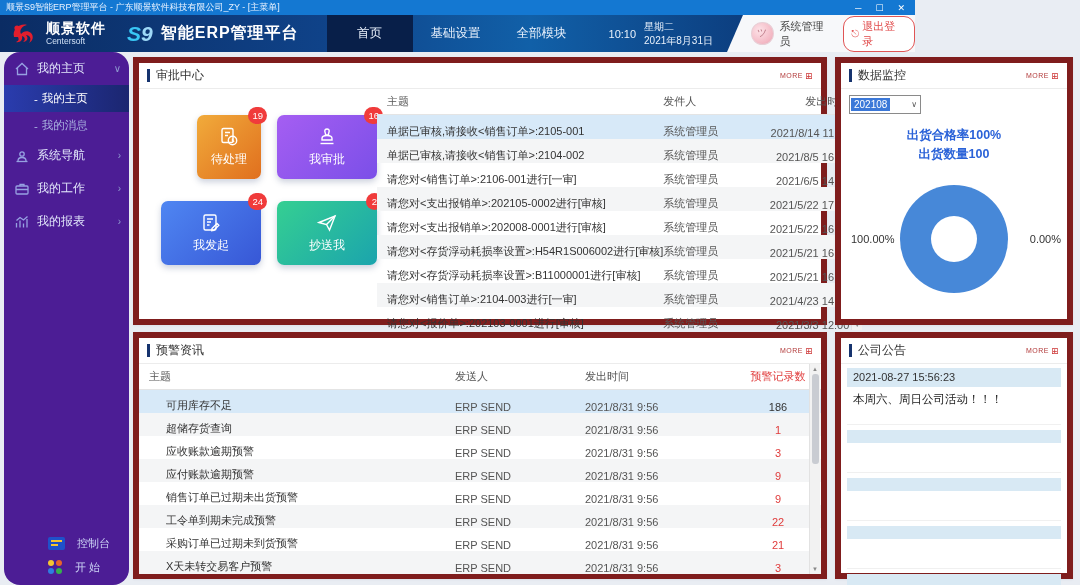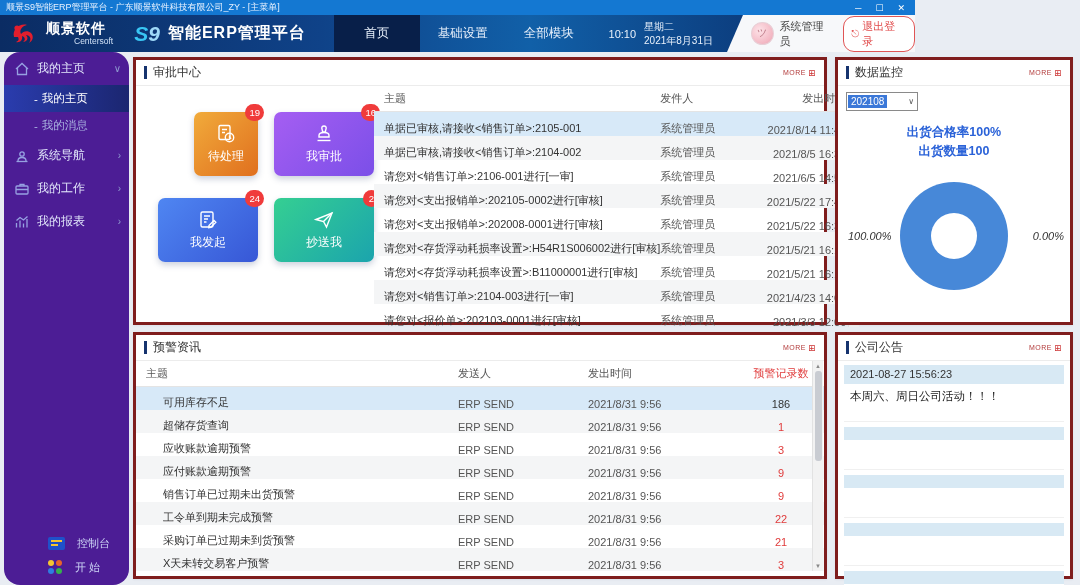--- a/index.html
+++ b/index.html
@@ -12,21 +12,21 @@
   .win-btns { display:flex; gap:14px; font-size:9px; color:#fff; padding-right:4px; }
   .win-btns span { cursor:default; }
 
   
   .header { position:absolute; top:15px; left:0; right:0; height:37px;
     background:linear-gradient(90deg,#0b2c63 0%,#0f4288 35%,#1160a8 58%,#0c3d7e 82%,#0a2f63 100%); display:flex; align-items:stretch; color:#fff; }
   .brand { display:flex; align-items:center; padding-left:10px; }
   .swirl { width:30px; height:26px; }
   .brand-txt { margin-left:6px; line-height:1; }
   .brand-name { font-size:14px; font-weight:bold; letter-spacing:1px; }
-  .brand-sub { font-size:8.5px; color:#cfe0f5; margin-top:2px;margin-left:28px; }
+  .brand-sub { font-size:8.5px; color:#cfe0f5; margin-top:2px; }
   .brand-div { width:1px; background:#4d79b8; margin:6px 10px; }
   .s9 { font-size:21px; font-weight:bold; font-style:italic; }
   .s9 .s { color:#39c6f4; } .s9 .n9 { color:#9fd9f8; }
   .product { font-size:16px; font-weight:bold; margin-left:8px; letter-spacing:1px; align-self:center; }
   .tabs { display:flex; margin-left:28px; }
   .tab { width:86px; display:flex; align-items:center; justify-content:center; font-size:12.5px; color:#e8f0fb; cursor:pointer; }
   .tab.active { background:#081f49; }
   .hdr-right { margin-left:auto; display:flex; align-items:center; }
   .clock { display:flex; align-items:center; gap:8px; font-size:10px; color:#eaf2fc; margin-right:14px; }
   .clock .time { font-size:11px; }
@@ -50,21 +50,21 @@
   .side-row { display:flex; align-items:center; height:24px; padding-left:44px; gap:12px; cursor:pointer; }
   .console-ic { width:17px; height:13px; background:#1f51c9; border-radius:2px; position:relative; }
   .console-ic::before { content:""; position:absolute; left:3px; top:3px; width:11px; height:2px; background:#f5c531; }
   .console-ic::after { content:""; position:absolute; left:3px; top:7px; width:7px; height:2px; background:#f5c531; }
   .start-ic { width:15px; height:15px; display:grid; grid-template-columns:6px 6px; grid-template-rows:6px 6px; gap:2px; }
   .start-ic i { border-radius:50%; }
   .start-ic i:nth-child(1){background:#f5c531;} .start-ic i:nth-child(2){background:#e8642c;}
   .start-ic i:nth-child(3){background:#2f7de0;} .start-ic i:nth-child(4){background:#35b04e;}
 
   
-  .panel { position:absolute; background:#fff; border:3px solid #7f1d1d; box-shadow:0 1px 2px rgba(30,50,90,.06); }
+  .panel { position:absolute; background:#fff; border:6px solid #7f1d1d; box-shadow:0 1px 2px rgba(30,50,90,.06); }
   .p-approval { left:133px; top:57px; width:694px; height:268px; }
   .p-monitor  { left:835px; top:57px; width:238px; height:268px; }
   .p-alerts   { left:133px; top:332px; width:694px; height:247px; }
   .p-announce { left:835px; top:332px; width:238px; height:247px; }
   .phead { height:26px; display:flex; align-items:center; padding:0 8px; border-bottom:1px solid #ececec; }
   .phead .bar { width:3px; height:13px; background:#16336e; }
   .phead .ptitle { margin-left:6px; font-size:12px; color:#333; }
   .more { margin-left:auto; display:flex; align-items:center; gap:2px; color:#b23a3a; font-size:7px; letter-spacing:.5px; cursor:pointer; }
   .more .more-ic { font-size:9px; color:#c33; }
 
@@ -98,21 +98,21 @@
   .tbl-body > div:first-of-type .a-count { color:#333; }
   .vscroll { position:absolute; top:0; right:1px; width:11px; bottom:0; background:#f2f2f2; border-left:1px solid #e2e2e2; display:flex; flex-direction:column; align-items:center; font-size:6px; color:#888; cursor:pointer; }
   .vscroll .thumb { width:7px; flex:0 0 90px; background:#c9ccd2; border-radius:3px; margin-top:2px; }
   .vscroll .up { margin-top:2px; } .vscroll .down { margin-top:auto; margin-bottom:2px; }
 
   
   .sel { margin:6px 0 0 8px; width:72px; height:19px; border:1px solid #8a8a8a; background:#fff; display:flex; align-items:center; font-size:10px; cursor:pointer; }
   .sel .selval { background:#3b78d8; color:#fff; padding:1px 3px; margin-left:1px; }
   .sel .selchev { margin-left:auto; margin-right:3px; color:#555; font-size:8px; }
   .headline { text-align:center; color:#2a62d8; font-weight:bold; font-size:12.5px; line-height:1.55; margin-top:12px; }
-  .donut-wrap { position:relative; height:136px; margin-top:6px;font-style:italic; }
+  .donut-wrap { position:relative; height:136px; margin-top:6px; }
   .donut { position:absolute; left:50%; top:50%; transform:translate(-50%,-50%); width:108px; height:108px; border-radius:50%; background:#4788d8; }
   .donut::after { content:""; position:absolute; left:50%; top:50%; transform:translate(-50%,-50%); width:46px; height:46px; border-radius:50%; background:#fff; }
   .dlab { position:absolute; top:50%; transform:translateY(-50%); font-size:11px; color:#333; }
   .dlab.left { left:10px; } .dlab.right { right:6px; }
   .legend { display:flex; justify-content:center; gap:12px; margin-top:8px; font-size:9px; color:#555; }
   .leg-item { display:flex; align-items:center; gap:22px;margin-top:24px; }
   .sw { width:16px; height:9px; }
   .sw-blue { background:#3d7fd4; } .sw-red { background:#e02020; }
 
   

